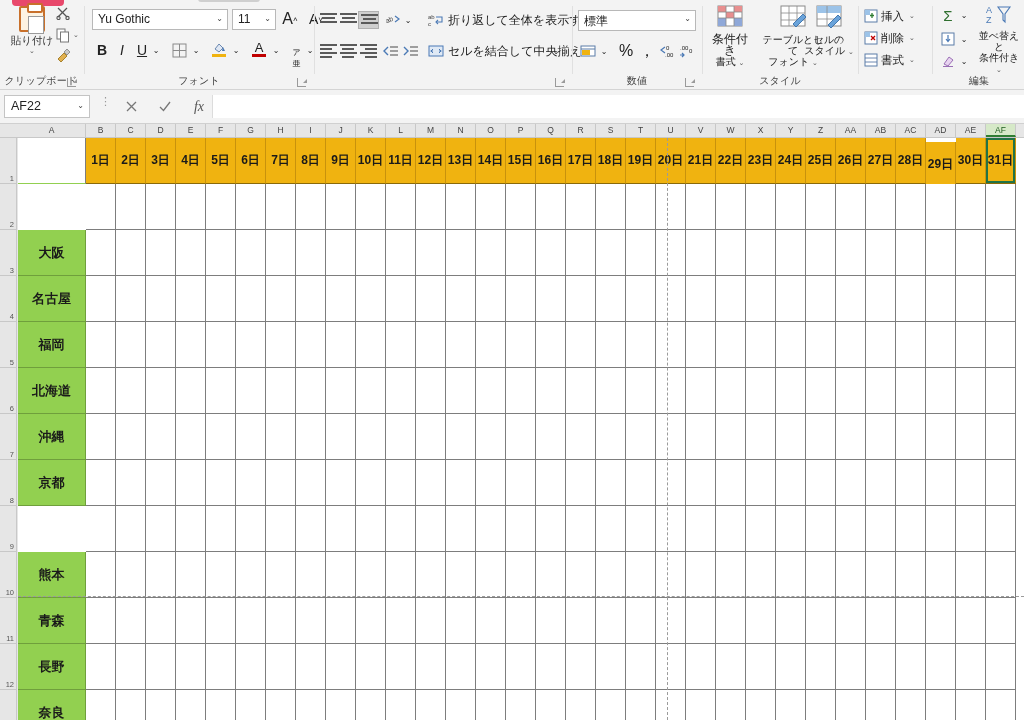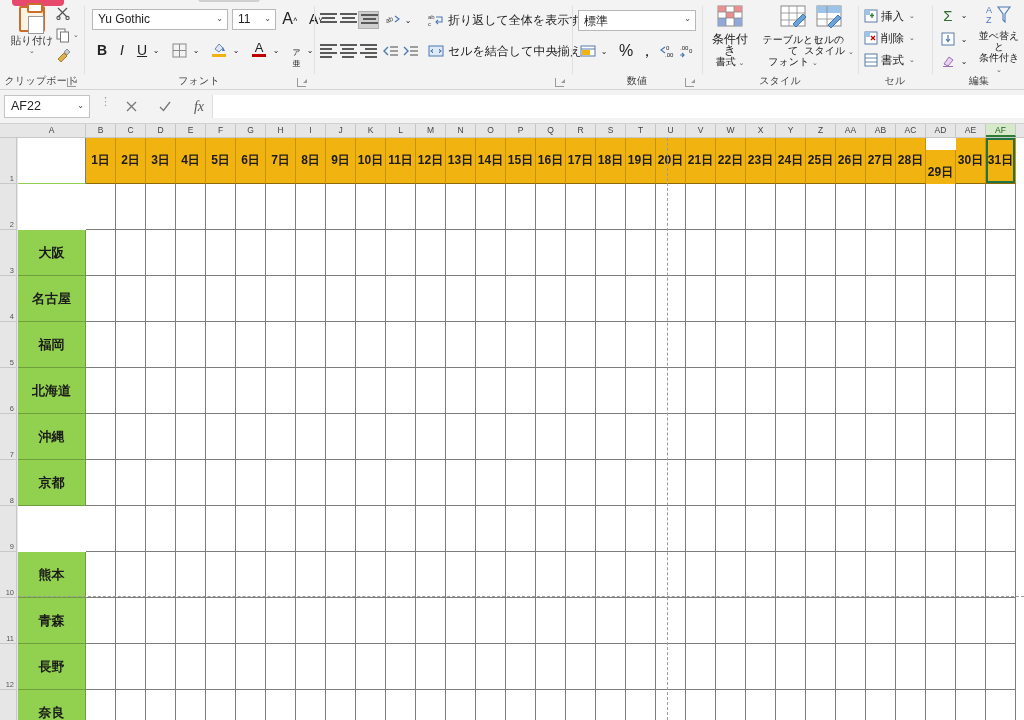--- a/index.html
+++ b/index.html
@@ -422,23 +422,20 @@
       <rect x="2" y="2" width="24" height="7" fill="#9cc3e8"></rect>
       <line x1="12" y1="2" x2="12" y2="22" stroke="#8a8a8a" stroke-width=".8"></line>
       <line x1="2" y1="15" x2="26" y2="15" stroke="#8a8a8a" stroke-width=".8"></line>
       <path d="M13 21 L23 11 L26 14 L16 24 Z" fill="#6aa3da" stroke="#3a6fa8" stroke-width=".9"></path>
     </svg>
     <div style="font-size:10px;color:#222;line-height:11px;">セルの</div>
     <div style="font-size:10px;color:#222;line-height:11px;"><span>スタイル</span> <span class="chev">⌄</span></div>
   </div>
   <div class="rgroup-sep" style="left:858px;"></div>
 
-  <div class="rgroup" style="left:860px;width:70px;">
-    <div class="rgroup-label">セル</div>
-  </div>
   <div class="fmt-btn" style="left:864px;top:7px;height:18px;justify-content:flex-start;">
     <svg width="14" height="14" viewBox="0 0 14 14" style="margin-right:3px;">
       <rect x="1" y="1" width="12" height="12" fill="#fff" stroke="#5b7ca8" stroke-width="1"></rect>
       <rect x="1" y="1" width="5" height="5" fill="#9cc3e8"></rect>
       <path d="M8 4 v5 M6 6.5 h4" stroke="#2f7d32" stroke-width="1.3"></path>
     </svg>
     <span style="font-size:11.5px;color:#222;">挿入</span>
     <span class="chev" style="margin-left:5px;">⌄</span>
   </div>
   <div class="fmt-btn" style="left:864px;top:29px;height:18px;justify-content:flex-start;">
@@ -674,21 +671,21 @@
       </div>
       <div class="cell date" style="left: 818px; top: 0px; width: 30px; height: 46px;">
         <span>26日</span>
       </div>
       <div class="cell date" style="left: 848px; top: 0px; width: 30px; height: 46px;">
         <span>27日</span>
       </div>
       <div class="cell date" style="left: 878px; top: 0px; width: 30px; height: 46px;">
         <span>28日</span>
       </div>
-      <div class="cell date" style="left: 908px; top: 12px; width: 30px; height: 46px;">
+      <div class="cell date" style="left: 908px; top: 4px; width: 30px; height: 46px;">
         <span>29日</span>
       </div>
       <div class="cell date" style="left: 938px; top: 0px; width: 30px; height: 46px;">
         <span>30日</span>
       </div>
       <div class="cell date selcell" style="left: 968px; top: 0px; width: 30px; height: 46px;">
         <span>31日</span>
       </div>
       <div class="cell" style="left: 998px; top: 0px; width: 30px; height: 46px; border-right: none; border-bottom: none;"></div>
       <div class="cell" style="left: 68px; top: 46px; width: 30px; height: 46px;"></div>

